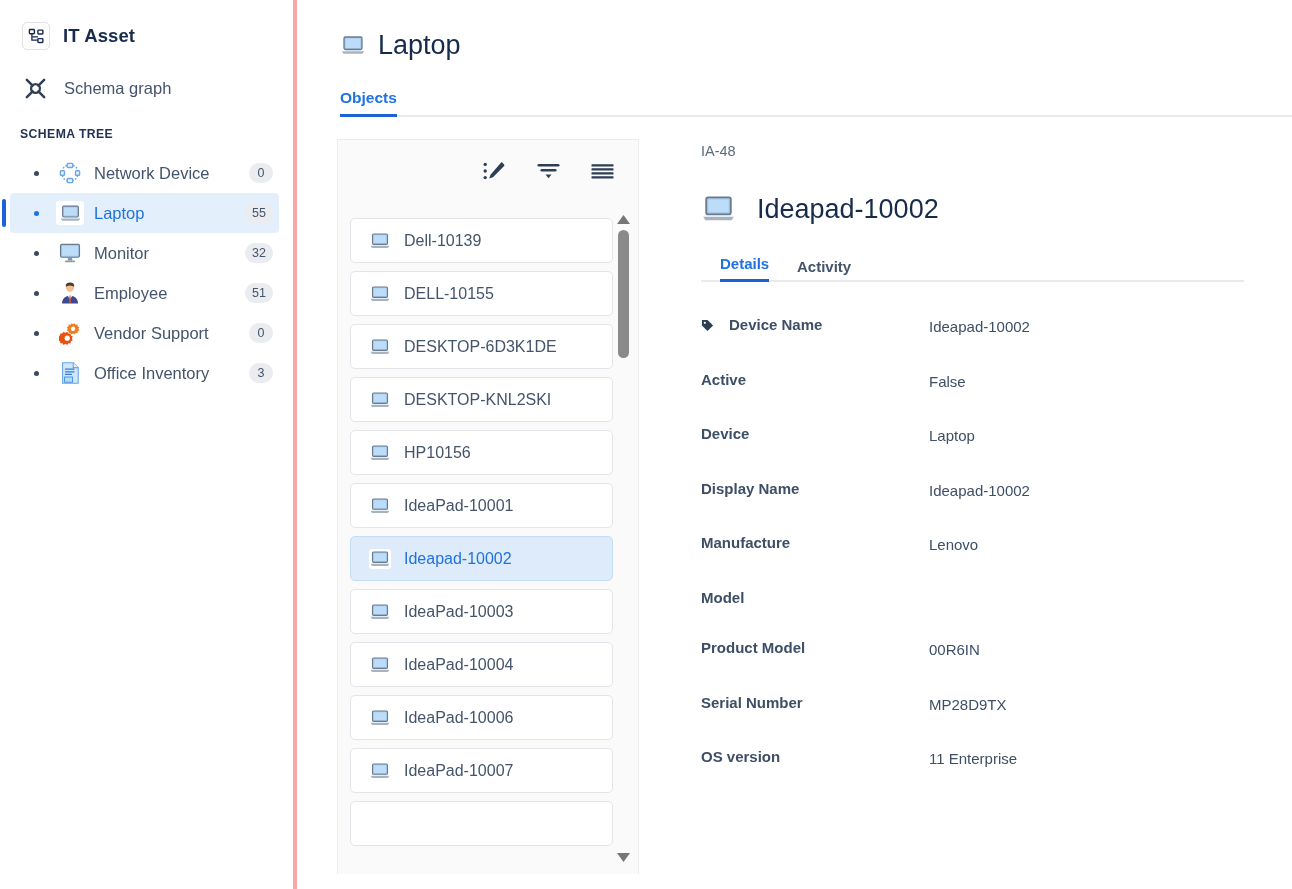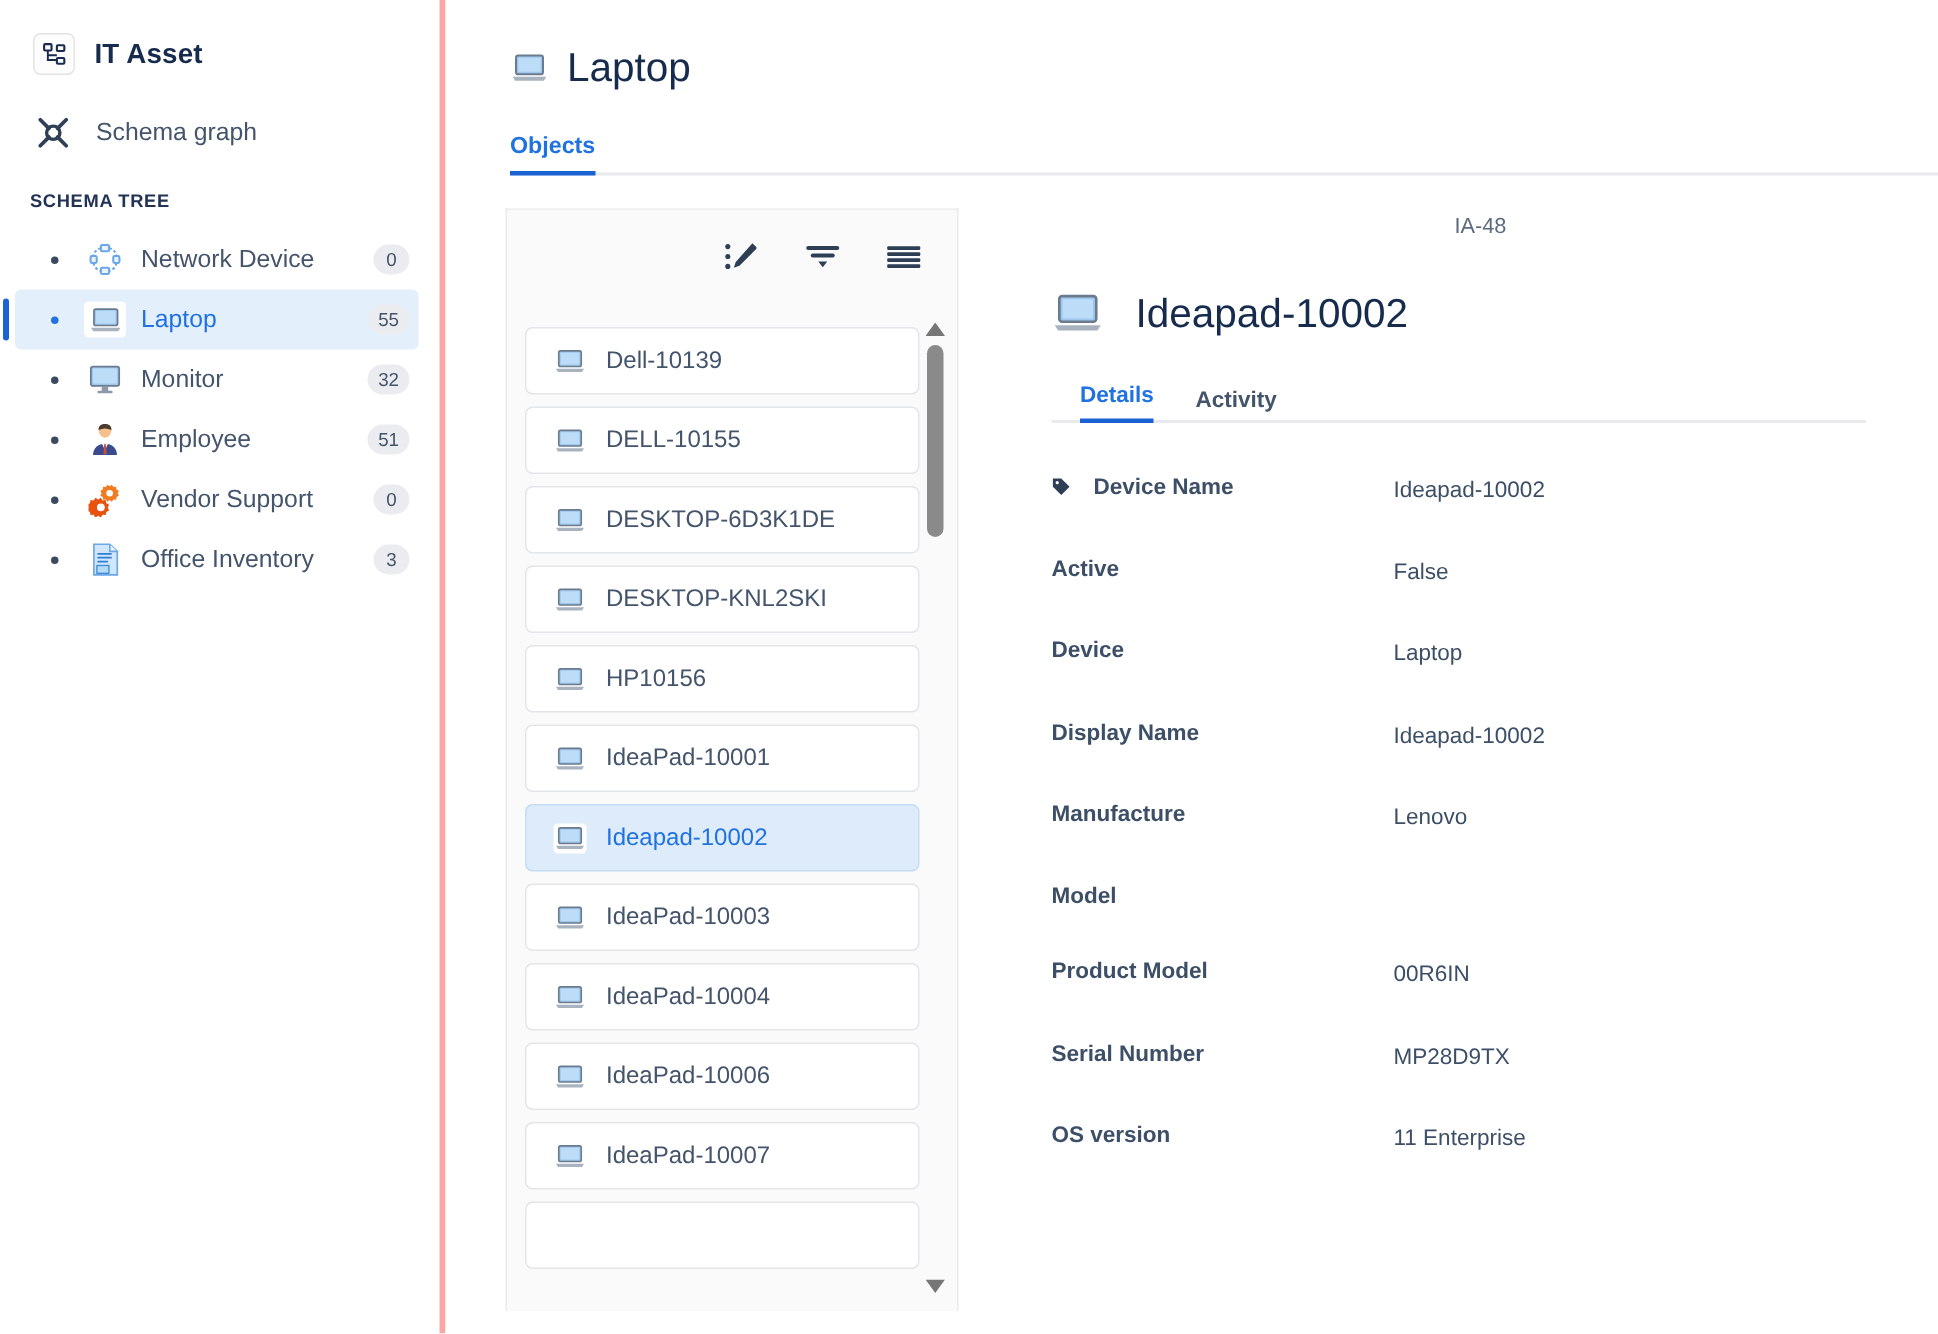--- a/index.html
+++ b/index.html
@@ -165,21 +165,20 @@
   .vs-thumb {
     position: absolute; top: 17px; left: 3px;
     width: 11px; height: 128px; border-radius: 6px;
     background: #8a8a8a; cursor: pointer;
   }
 
   
   .detail {
     flex: 1 1 auto; padding-left: 62px; padding-right: 19px;
     position: relative;
-    text-align: center;
   }
   .detail-key { font-size: 14.5px; color: #5b6b7d; margin-top: 4px; }
   .detail-head {
     display: flex; align-items: center; gap: 22px;
     margin-top: 33px;
   }
   .detail-head .dh-icon { width: 34px; height: 34px; display:flex;align-items:center;justify-content:center; }
   .detail-head .dh-title { font-size: 27px; color: #172b4d; }
 
   .detail-tabs { margin-top: 26px; position: relative; height: 30px; }

